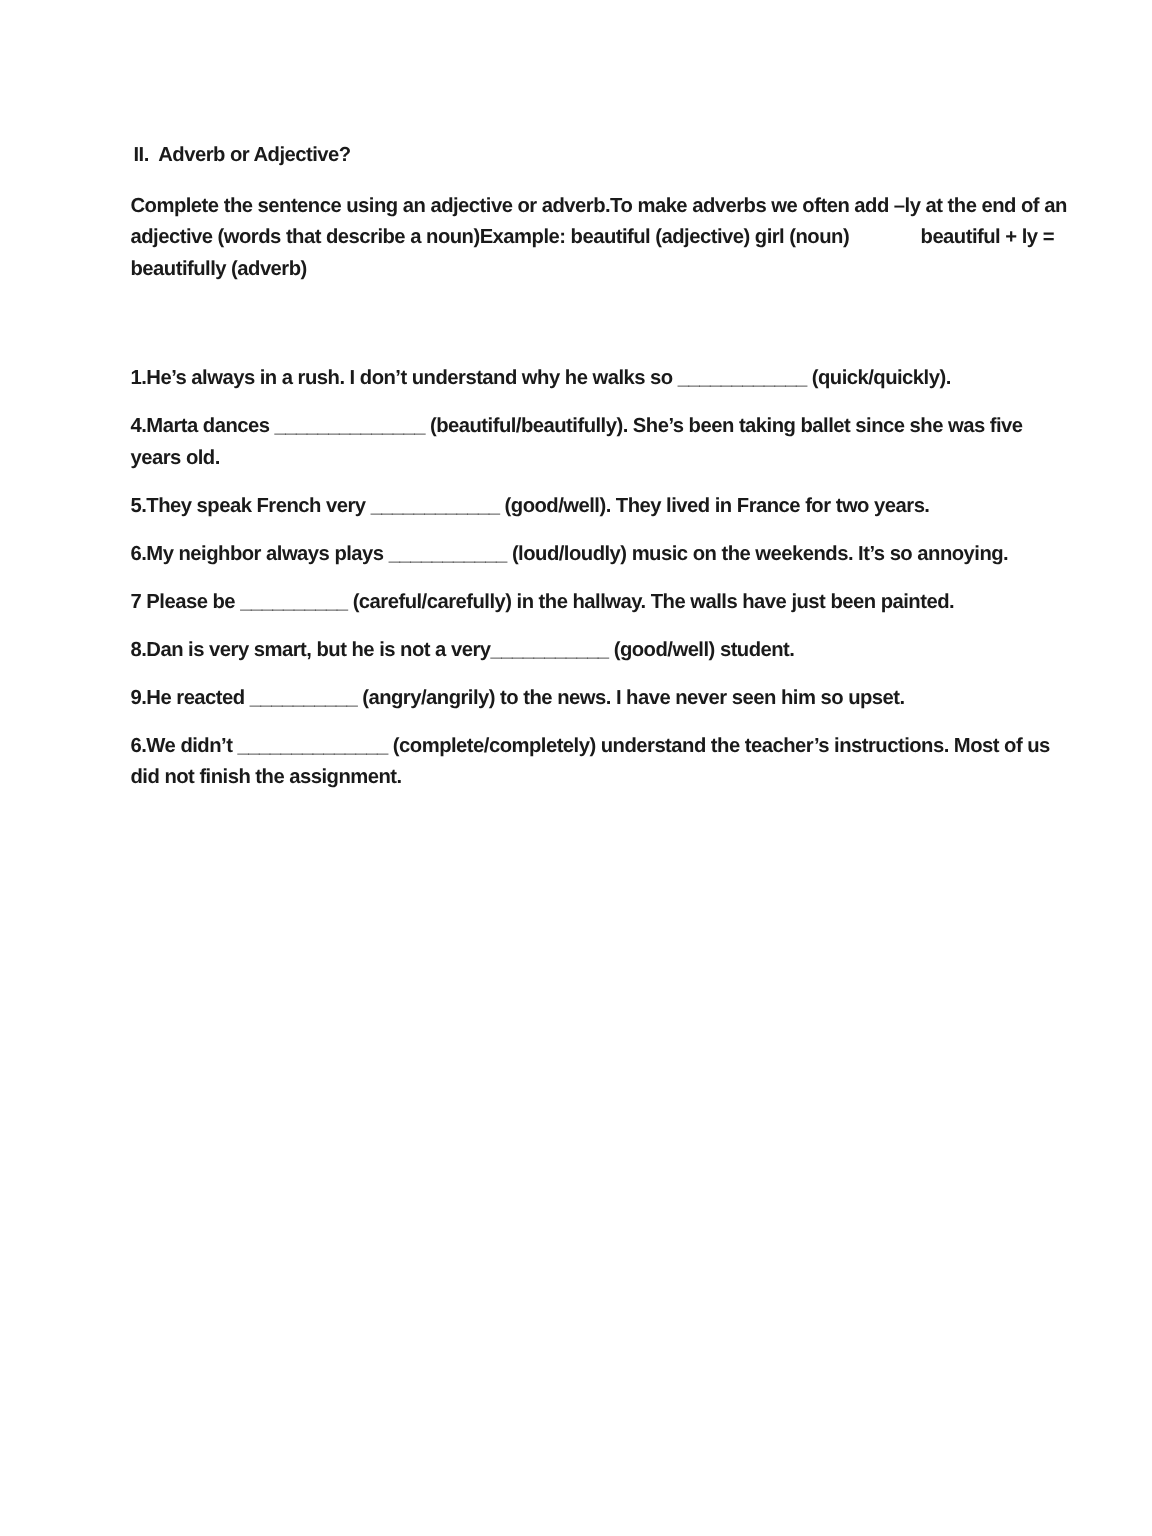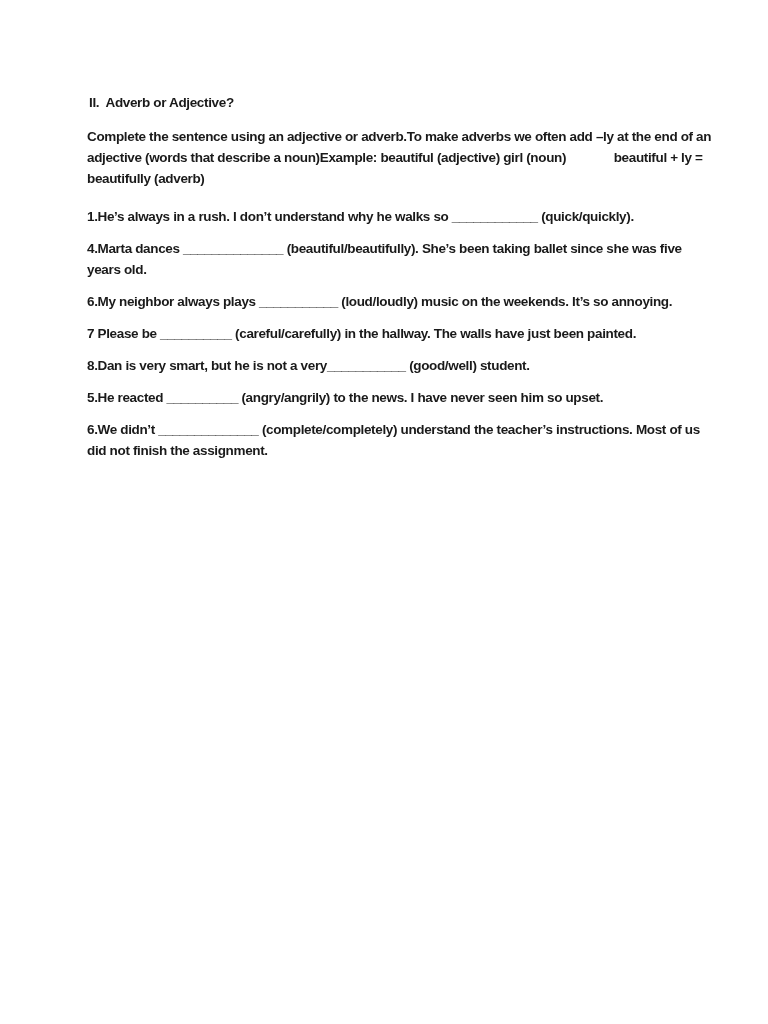--- a/index.html
+++ b/index.html
@@ -32,21 +32,21 @@
     white-space: pre;
   }
   .instructions {
     margin: 0 0 0 0;
   }
   .iline {
     line-height: 21px;
     white-space: pre;
   }
   .items {
-    margin-top: 17px;
+    margin-top: 52px;
     max-width: 625px;
   }
   .item {
     margin: 0 0 11px 0;
     line-height: 21px;
     white-space: pre-wrap;
     word-break: normal;
   }
 </style>
 </head>
@@ -58,20 +58,21 @@
 
   <div class="instructions">
     <div class="iline">Complete the sentence using an adjective or adverb.To make adverbs we often add –ly at the end of an</div>
     <div class="iline">adjective (words that describe a noun)Example: beautiful (adjective) girl (noun)              beautiful + ly =</div>
     <div class="iline">beautifully (adverb)</div>
   </div>
 
   <div class="items">
     <p class="item">1.He’s always in a rush. I don’t understand why he walks so ____________ (quick/quickly).</p>
     <p class="item">4.Marta dances ______________ (beautiful/beautifully). She’s been taking ballet since she was five years old.</p>
+    <p class="item">5.They speak French very ____________ (good/well). They lived in France for two years.</p>
     <p class="item">6.My neighbor always plays ___________ (loud/loudly) music on the weekends. It’s so annoying.</p>
     <p class="item">7 Please be __________ (careful/carefully) in the hallway. The walls have just been painted.</p>
     <p class="item">8.Dan is very smart, but he is not a very___________ (good/well) student.</p>
-    <p class="item">5.He reacted __________ (angry/angrily) to the news. I have never seen him so upset.</p>
+    <p class="item">9.He reacted __________ (angry/angrily) to the news. I have never seen him so upset.</p>
     <p class="item">6.We didn’t ______________ (complete/completely) understand the teacher’s instructions. Most of us did not finish the assignment.</p>
   </div>
 
 </div>
 
 </body></html>

